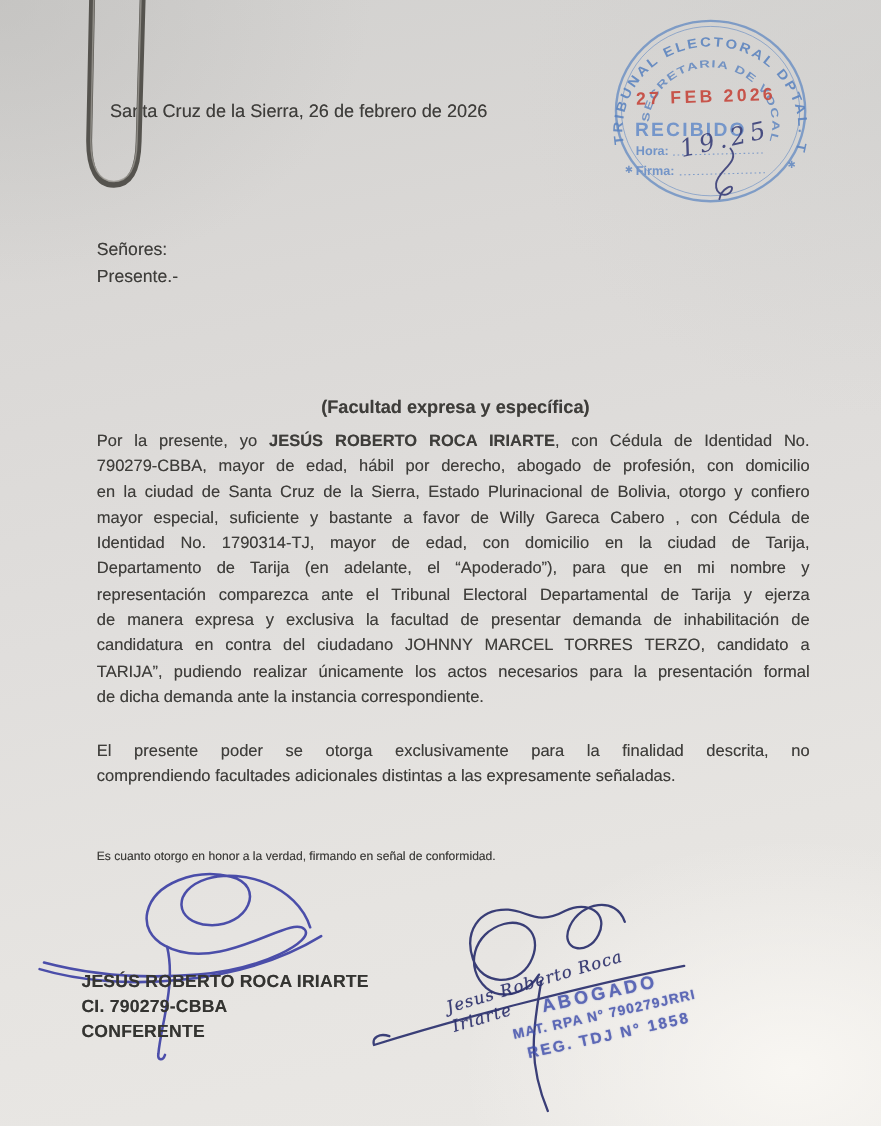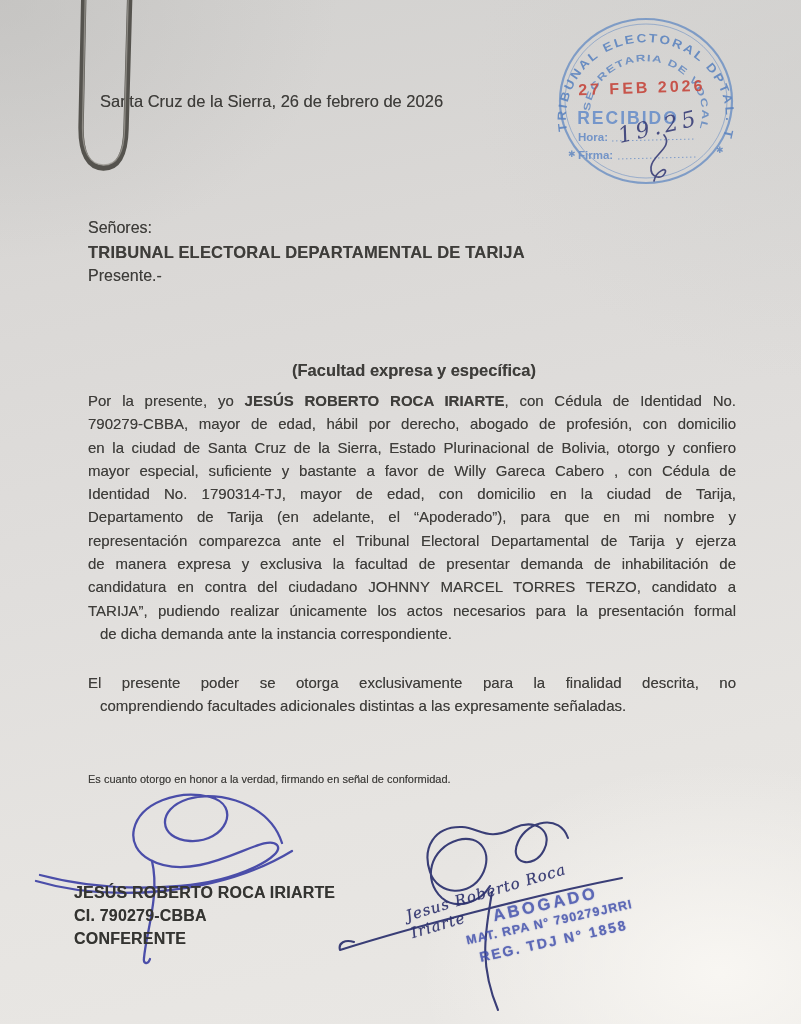--- a/index.html
+++ b/index.html
@@ -17,21 +17,21 @@
   .addr{left:88px;top:216px;font-size:16px;line-height:24px;}
   .addr .b{font-weight:bold;font-size:16.5px;letter-spacing:.2px;}
   .titleblock{left:88px;top:325px;width:652px;text-align:center;font-weight:bold;line-height:23.5px;}
   .titleblock .t1{font-size:17px;letter-spacing:.4px;}
   .titleblock .t2{font-size:16.5px;margin-top:34px;}
   .para{left:88px;width:648px;font-size:15px;line-height:23.3px;}
   .p1{top:389px;}
   .p2{top:671px;}
   .p3{top:768px;font-size:11px;}
   .jline{text-align:justify;text-align-last:justify;white-space:normal;}
-  .jline.last{text-align-last:left;margin-left:12px;}
+  .jline.last{text-align-last:left;}
   .bold{font-weight:bold;}
   .nameblock{left:74px;top:881px;font-weight:bold;font-size:16px;line-height:23px;letter-spacing:.2px;color:#343431;}
   svg{position:absolute;overflow:visible;}
   .stamp-font{font-family:"Liberation Sans",sans-serif;}
   .hand{font-family:"DejaVu Serif",serif;font-style:italic;}
   .sig2name{
     left:414px;top:906px;width:210px;transform:rotate(-16.5deg);transform-origin:left bottom;
     font-family:"DejaVu Serif",serif;font-style:italic;font-size:15px;color:#2b2f6b;
     letter-spacing:1px;opacity:.92;text-shadow:0 0 .8px rgba(43,47,107,.6);
   }
@@ -46,21 +46,20 @@
 </style>
 </head>
 <body>
 
 <div class="page">
 
   <div class="txt dateline">Santa Cruz de la Sierra, 26 de febrero de 2026</div>
 
   <div class="txt addr">
     <div>Señores:</div>
-    <div class="b">TRIBUNAL ELECTORAL DEPARTAMENTAL DE TARIJA</div>
     <div>Presente.-</div>
   </div>
 
   <div class="txt titleblock">
     <div class="t2">(Facultad expresa y específica)</div>
   </div>
 
   <div class="txt para p1">
     <div class="jline"><span>Por la presente, yo</span> <span class="bold">JESÚS ROBERTO ROCA IRIARTE</span><span>, con Cédula de Identidad No.</span></div>
     <div class="jline">790279-CBBA, mayor de edad, hábil por derecho, abogado de profesión, con domicilio</div>

